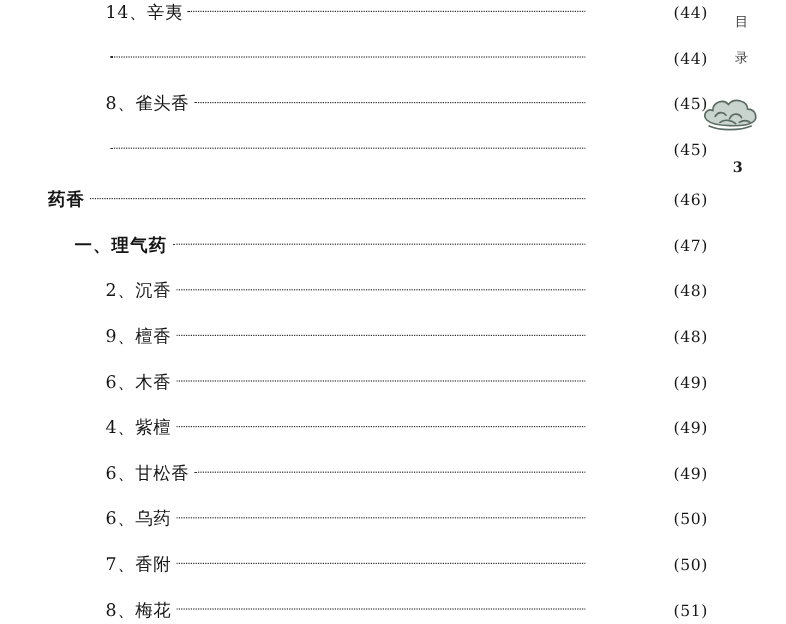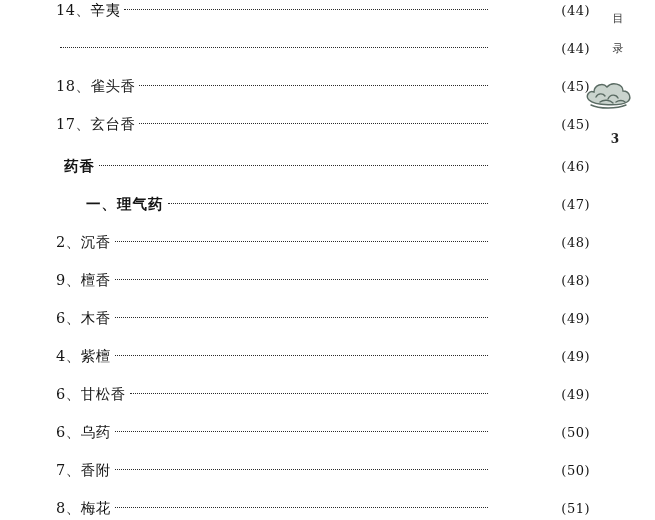--- a/index.html
+++ b/index.html
@@ -97,23 +97,23 @@
   .toc-row .page {
     flex: 0 0 auto;
     width: 58px;
     text-align: right;
     font-family: "DejaVu Serif", "Liberation Serif", serif;
     font-size: 13px;
     letter-spacing: 0.5px;
   }
 
   
-  .lvl-sub { padding-left: 56px; }   
-  .lvl-mid { padding-left: 86px; }   
-  .lvl-top { padding-left: 64px; }   
+  .lvl-sub { padding-left: 88px; }   
+  .lvl-mid { padding-left: 62px; }   
+  .lvl-top { padding-left: 40px; }   
 
   .lvl-sub .leader { margin-right: 44px; }
   .lvl-mid .leader { margin-right: 44px; }
   .lvl-top .leader { margin-right: 44px; }
   .lvl-top .label, .lvl-mid .label {
     font-weight: bold;
     letter-spacing: 1px;
   }
   .lvl-sub .label {
     letter-spacing: 0.5px;
@@ -129,26 +129,25 @@
       <div class="toc-row lvl-sub">
         <span class="label">14、辛夷</span>
         <span class="leader"></span>
         <span class="page">(44)</span>
       </div>
       <div class="toc-row lvl-sub">
         <span class="leader"></span>
         <span class="page">(44)</span>
       </div>
       <div class="toc-row lvl-sub">
-        <span class="label">18、雀头香</span>
+        <span class="label">8、雀头香</span>
         <span class="leader"></span>
         <span class="page">(45)</span>
       </div>
       <div class="toc-row lvl-sub">
-        <span class="label">17、玄台香</span>
         <span class="leader"></span>
         <span class="page">(45)</span>
       </div>
       <div class="toc-row lvl-top gap-top">
         <span class="label">药香</span>
         <span class="leader"></span>
         <span class="page">(46)</span>
       </div>
       <div class="toc-row lvl-mid">
         <span class="label">一、理气药</span>

